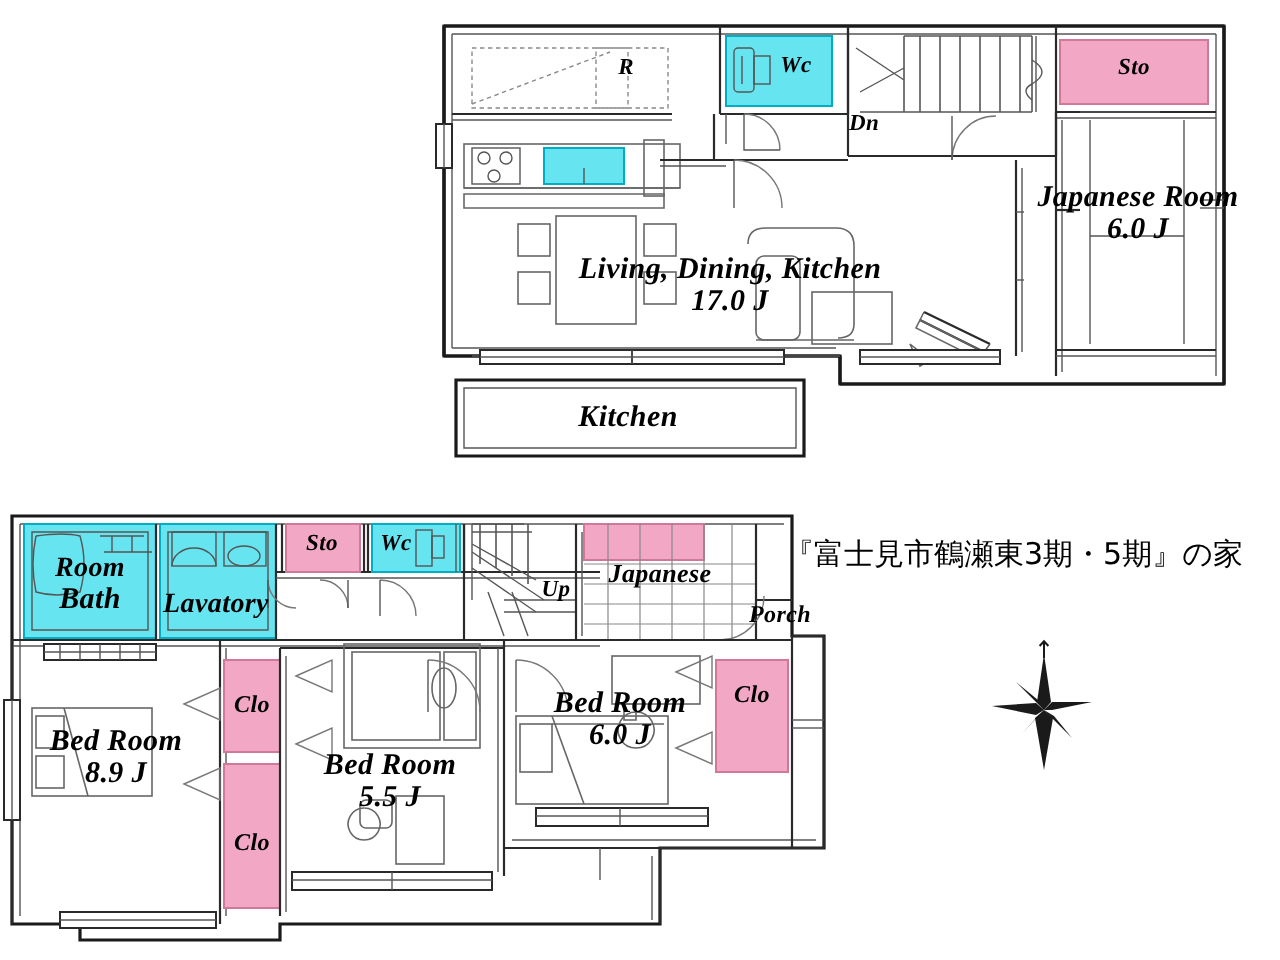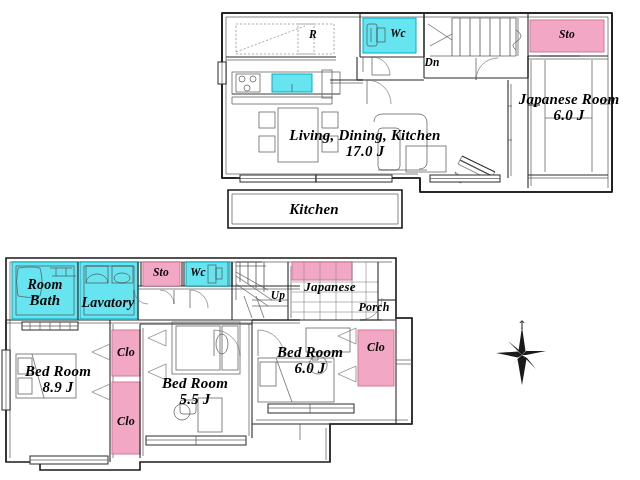--- a/index.html
+++ b/index.html
@@ -393,20 +393,21 @@
 
   <div class="lbl small ctr" style="left:313px;top:28px;">R</div>
 
   <div class="lbl small ctr" style="left:398px;top:27px;">Wc</div>
 
   <div class="lbl small ctr" style="left:567px;top:28px;">Sto</div>
 
   <div class="lbl small ctr" style="left:432px;top:56px;">Dn</div>
 
 
+  <div class="lbl jp" style="left:392px;top:270px;">『富士見市鶴瀬東3期・5期』の家</div>
 
   <div class="lbl room-name ctr" style="left:45px;top:278px;font-size:14px;">
     <span>Room</span>
     <span class="area">Bath</span>
   </div>
 
   <div class="lbl room-name ctr" style="left:108px;top:296px;font-size:14px;">Lavatory</div>
 
   <div class="lbl room-name ctr" style="left:58px;top:364px;">
     <span>Bed Room</span>
@@ -424,21 +425,21 @@
   </div>
 
   <div class="lbl small ctr" style="left:161px;top:266px;">Sto</div>
 
   <div class="lbl small ctr" style="left:198px;top:266px;">Wc</div>
 
   <div class="lbl small ctr" style="left:278px;top:289px;">Up</div>
 
   <div class="lbl small ctr" style="left:330px;top:280px;font-size:13px;">Japanese</div>
 
-  <div class="lbl small ctr" style="left:374px;top:301px;font-size:12px;">Porch</div>
+  <div class="lbl small ctr" style="left:390px;top:301px;font-size:12px;">Porch</div>
 
   <div class="lbl tiny ctr" style="left:126px;top:346px;font-size:12px;">Clo</div>
 
   <div class="lbl tiny ctr" style="left:126px;top:415px;font-size:12px;">Clo</div>
 
   <div class="lbl tiny ctr" style="left:376px;top:341px;font-size:12px;">Clo</div>
 
 </div>
 
 </body></html>

